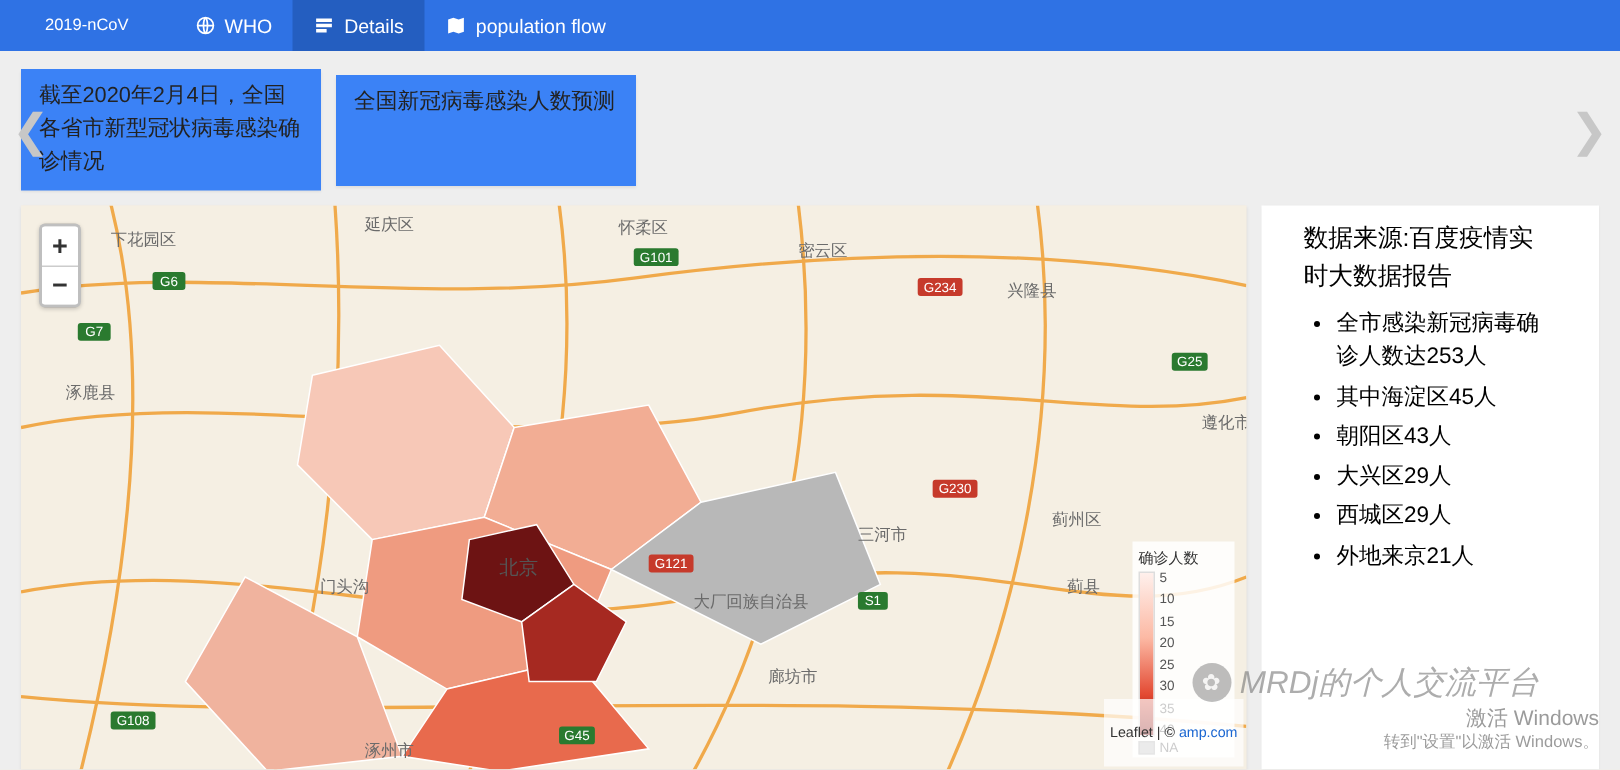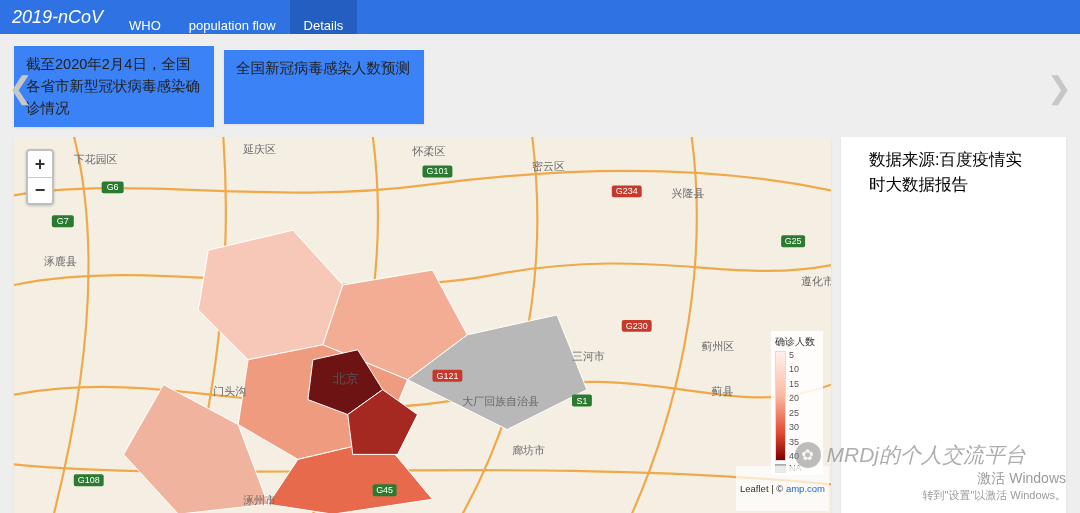--- a/index.html
+++ b/index.html
@@ -1,39 +1,39 @@
 <!DOCTYPE html>
 <html><head>
 <meta charset="utf-8">
 <style>
   * { box-sizing: border-box; margin: 0; padding: 0; }
   html, body { width: 1080px; height: 513px; font-family: "Helvetica Neue", Arial, sans-serif; background: #eeeeee; overflow: hidden; }
   .navbar { height: 34px; background: #2f72e4; display: flex; align-items: center; color: #fff; font-size: 13px; }
-  .navbar .brand { padding: 0 12px; font-size: 18px; font-style: italic; }
-  .navbar .nav-item { display: flex; align-items: center; gap: 6px; padding: 12px 14px; height: 100%; cursor: pointer; flex-direction: column; }
+  .navbar .brand { padding: 0 30px; font-size: 11px; }
+  .navbar .nav-item { display: flex; align-items: center; gap: 6px; padding: 12px 14px; height: 100%; cursor: pointer; }
   .navbar .nav-item.active { background: #245ec0; }
   .navbar .nav-item .icon { width: 14px; height: 14px; }
   .content { position: relative; padding: 12px 14px 0 14px; display: flex; flex-direction: column; height: calc(100% - 34px); }
   .tiles-row { position: relative; display: flex; gap: 10px; margin-bottom: 10px; align-items: center; }
   .tile { background: #3b82f6; padding: 8px 12px; width: 200px; min-height: 74px; font-size: 14.5px; line-height: 1.5; color: #222; box-shadow: 0 1px 2px rgba(0,0,0,0.08); }
   .tile.active { background: #2f72e4; color: #fff; }
   .carousel-arrow { position: absolute; top: 50%; transform: translateY(-50%); font-size: 30px; color: #c7c7c7; cursor: pointer; user-select: none; padding: 6px; }
   .carousel-arrow.left { left: -12px; }
   .carousel-arrow.right { right: -12px; }
   .main-row { display: flex; gap: 10px; flex: 1; min-height: 0; }
   .map-wrap { position: relative; flex: 1; background: #f6eee2; overflow: hidden; box-shadow: 0 1px 2px rgba(0,0,0,0.08); }
   .sidebar { width: 225px; background: #fff; padding: 10px 28px; box-shadow: 0 1px 2px rgba(0,0,0,0.08); font-size: 15px; }
   .sidebar h3 { font-size: 16.5px; font-weight: 400; line-height: 1.5; margin-bottom: 8px; }
   .sidebar ul { list-style: disc; padding-left: 22px; }
   .sidebar li { margin: 4px 0; line-height: 1.5; }
   
   .zoom-control { position: absolute; top: 12px; left: 12px; width: 28px; background: #fff; border: 2px solid rgba(0,0,0,0.25); border-radius: 4px; overflow: hidden; box-shadow: 0 1px 3px rgba(0,0,0,0.2); }
   .zoom-control button { width: 100%; height: 26px; border: none; background: #fff; font-size: 18px; font-weight: bold; cursor: pointer; color: #333; display: block; }
   .zoom-control button + button { border-top: 1px solid #ccc; }
-  .legend { position: absolute; right: 8px; bottom: 38px; width: 52px; background: rgba(255,255,255,0.85); padding: 4px 4px 2px 4px; font-size: 9px; color: #555; }
+  .legend { position: absolute; right: 8px; bottom: 8px; width: 68px; background: rgba(255,255,255,0.85); padding: 4px 4px 2px 4px; font-size: 9px; color: #555; }
   .legend .title { font-size: 10px; margin-bottom: 2px; color: #333; }
   .legend .bar { height: 110px; width: 11px; background: linear-gradient(to bottom, #fff0ec 0%, #fcb9a4 40%, #e34a33 75%, #7f0000 100%); float: left; margin-right: 3px; border: 0.5px solid #ddd; }
   .legend .ticks { float: left; display: flex; flex-direction: column; justify-content: space-between; height: 110px; line-height: 1; }
   .legend .na-row { clear: both; padding-top: 2px; display: flex; align-items: center; gap: 3px; text-align: center; }
   .legend .na-sw { width: 11px; height: 9px; background: #bdbdbd; border: 0.5px solid #aaa; }
   .attribution { position: absolute; right: 2px; bottom: 2px; background: rgba(255,255,255,0.7); font-size: 9.5px; color: #333; padding: 17px 4px; }
   .attribution a { color: #1a66d1; text-decoration: none; }
   
   .map-svg { position: absolute; inset: 0; width: 100%; height: 100%; }
   .watermark { position: absolute; right: 54px; bottom: 44px; display: flex; align-items: center; gap: 6px; color: #6b6b6b; opacity: 0.55; font-size: 21px; font-style: italic; font-weight: 500; white-space: nowrap; }
@@ -46,33 +46,33 @@
 
 <div class="navbar">
   <div class="brand">2019-nCoV</div>
   <div class="nav-item">
     <svg class="icon" viewBox="0 0 24 24" fill="none" stroke="#fff" stroke-width="2">
         <circle cx="12" cy="12" r="9"></circle>
         <path d="M3 12h18M12 3c3 3 3 15 0 18M12 3c-3 3-3 15 0 18"></path>
       </svg>
     <span>WHO</span>
   </div>
-  <div class="nav-item">
-    <svg class="icon" viewBox="0 0 24 24" fill="#fff">
-        <path d="M3 5l6-2 6 2 6-2v16l-6 2-6-2-6 2z"></path>
-      </svg>
-    <span>population flow</span>
-  </div>
   <div class="nav-item active">
     <svg class="icon" viewBox="0 0 24 24" fill="#fff">
         <rect x="3" y="4" width="18" height="4"></rect>
         <rect x="3" y="10" width="18" height="4"></rect>
         <rect x="3" y="16" width="12" height="4"></rect>
       </svg>
     <span>Details</span>
+  </div>
+  <div class="nav-item">
+    <svg class="icon" viewBox="0 0 24 24" fill="#fff">
+        <path d="M3 5l6-2 6 2 6-2v16l-6 2-6-2-6 2z"></path>
+      </svg>
+    <span>population flow</span>
   </div>
 </div>
 
 <div class="content">
   <div class="tiles-row">
     <span class="carousel-arrow left">❮</span>
     <div class="tile">截至2020年2月4日，全国各省市新型冠状病毒感染确诊情况</div>
     <div class="tile">全国新冠病毒感染人数预测</div>
     <span class="carousel-arrow right">❯</span>
   </div>
@@ -192,20 +192,28 @@
         </div>
       </div>
 
       <div class="attribution">
         <span>Leaflet</span><span> | © </span><a href="#">amp.com</a>
       </div>
     </div>
 
     <div class="sidebar">
       <h3>数据来源:百度疫情实时大数据报告</h3>
+      <ul>
+        <li>全市感染新冠病毒确诊人数达253人</li>
+        <li>其中海淀区45人</li>
+        <li>朝阳区43人</li>
+        <li>大兴区29人</li>
+        <li>西城区29人</li>
+        <li>外地来京21人</li>
+      </ul>
     </div>
   </div>
 </div>
 
 <div class="watermark">
   <span class="wm-icon">✿</span>
   <span>MRDj的个人交流平台</span>
 </div>
 
 <div class="win-activate">

